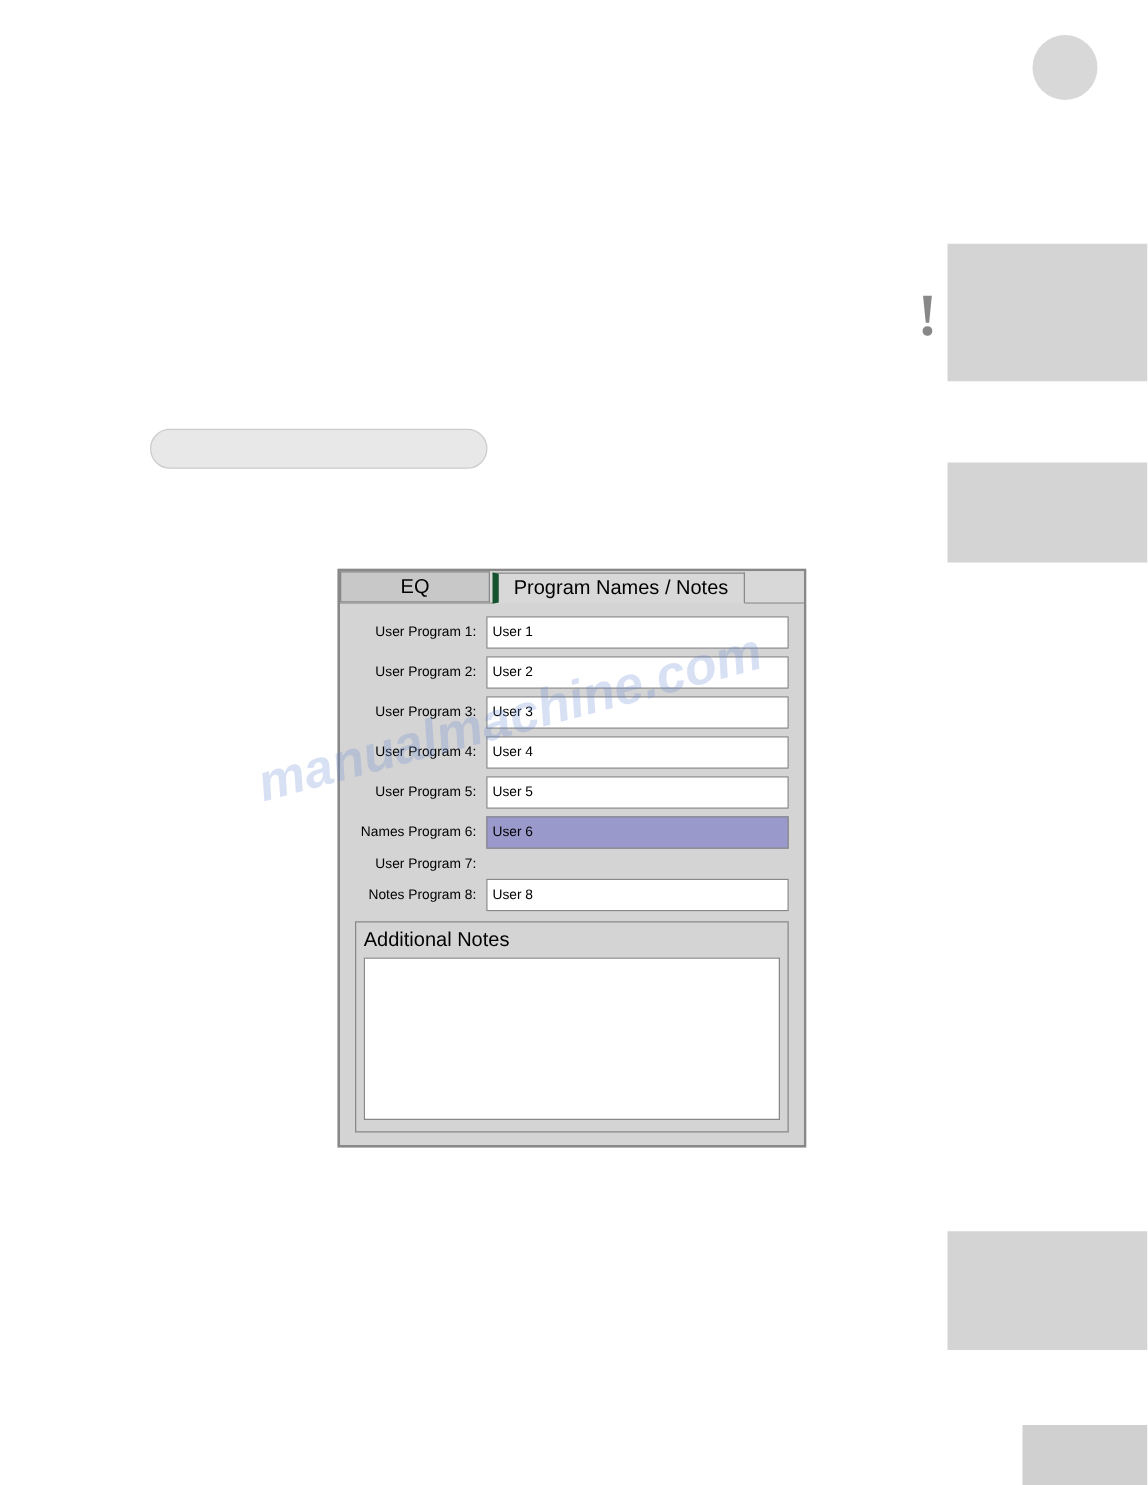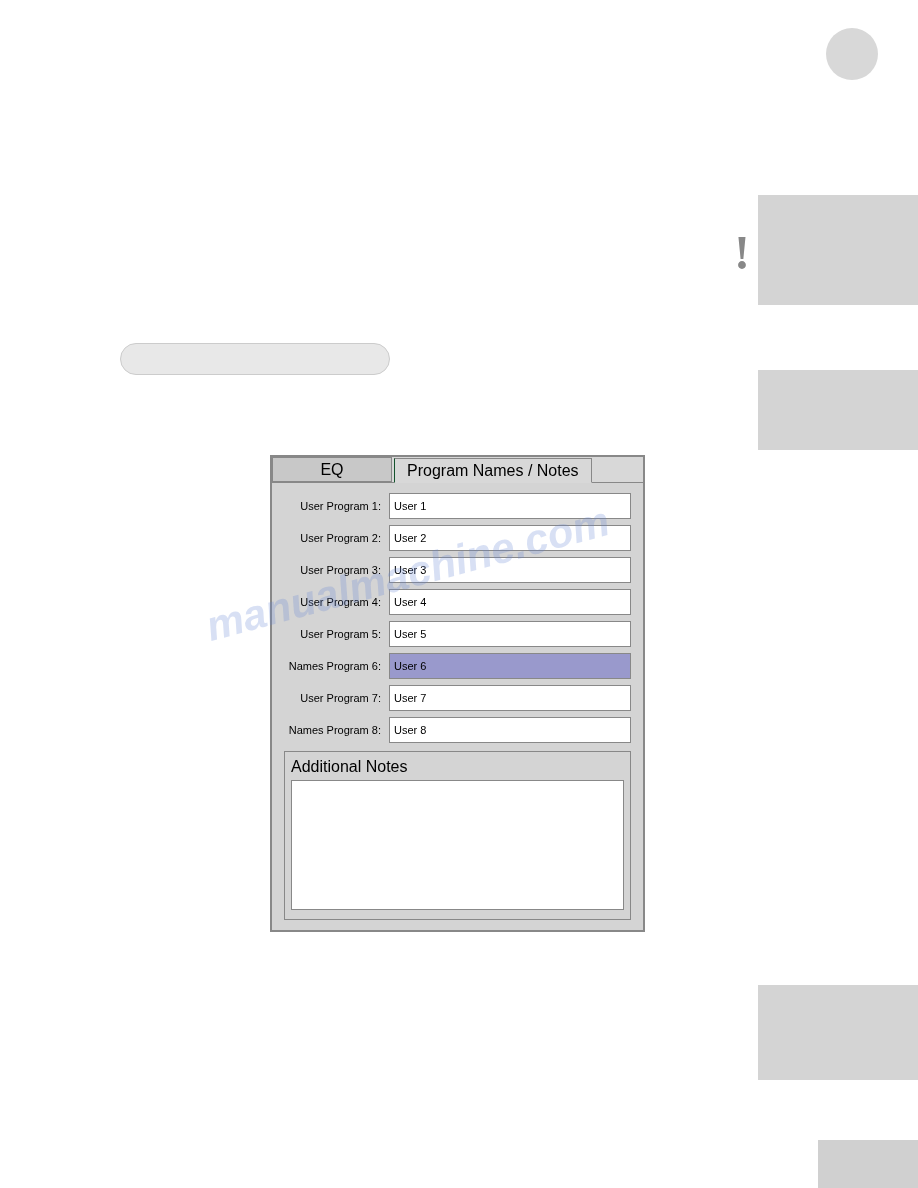--- a/index.html
+++ b/index.html
@@ -141,21 +141,21 @@
       position: relative;
       top: 1px;
     }
 
     .tab-eq {
       min-width: 120px;
     }
 
     .tab-program {
       min-width: 160px;
-      border-left: 1px solid #14532d;
+      border-left: 5px solid #14532d;
       background: #b8b8c8;
     }
 
     
     .panel-content {
       padding: 10px 12px;
       background: #d4d4d4;
     }
 
     
@@ -267,25 +267,24 @@
       <input class="form-input" type="text" value="User 5" style="">
     </div>
 
     <div class="form-row">
       <span class="form-label">Names Program 6:</span>
       <input class="form-input selected" type="text" value="User 6" style="">
     </div>
 
     <div class="form-row">
       <span class="form-label">User Program 7:</span>
-      <input class="form-input" type="text" value="User 7" style="">
-    </div>
-
-    <div class="form-row">
-      <span class="form-label">Names Program 8:</span>
+    </div>
+
+    <div class="form-row">
+      <span class="form-label">Notes Program 8:</span>
       <input class="form-input" type="text" value="User 8" style="">
     </div>
 
     <div class="notes-section">
       <div class="notes-label">Additional Notes</div>
       <textarea class="notes-textarea" style=""></textarea>
     </div>
 
   </div>
 </div>

